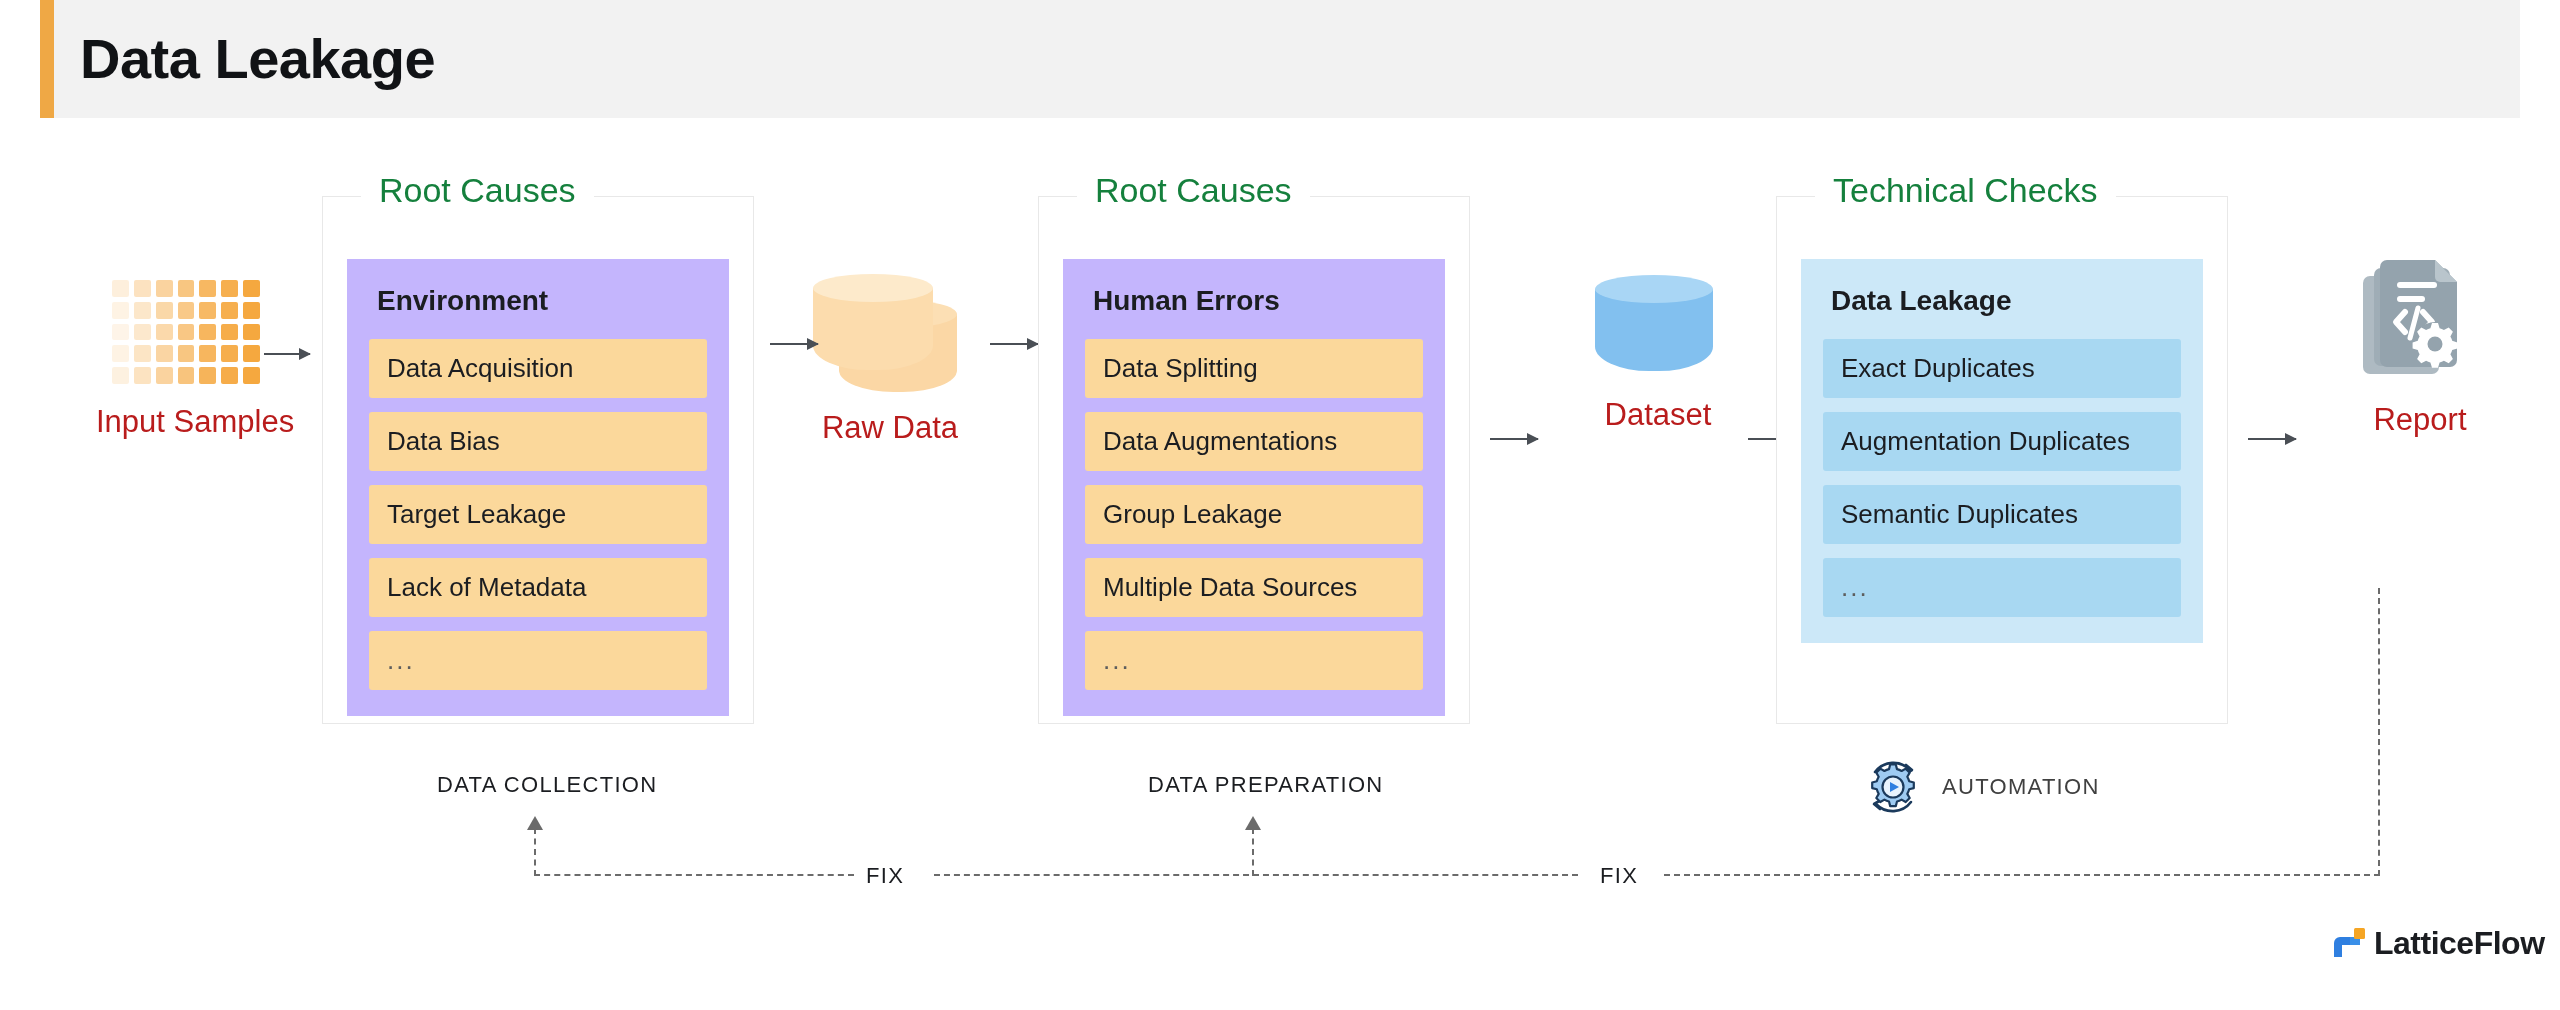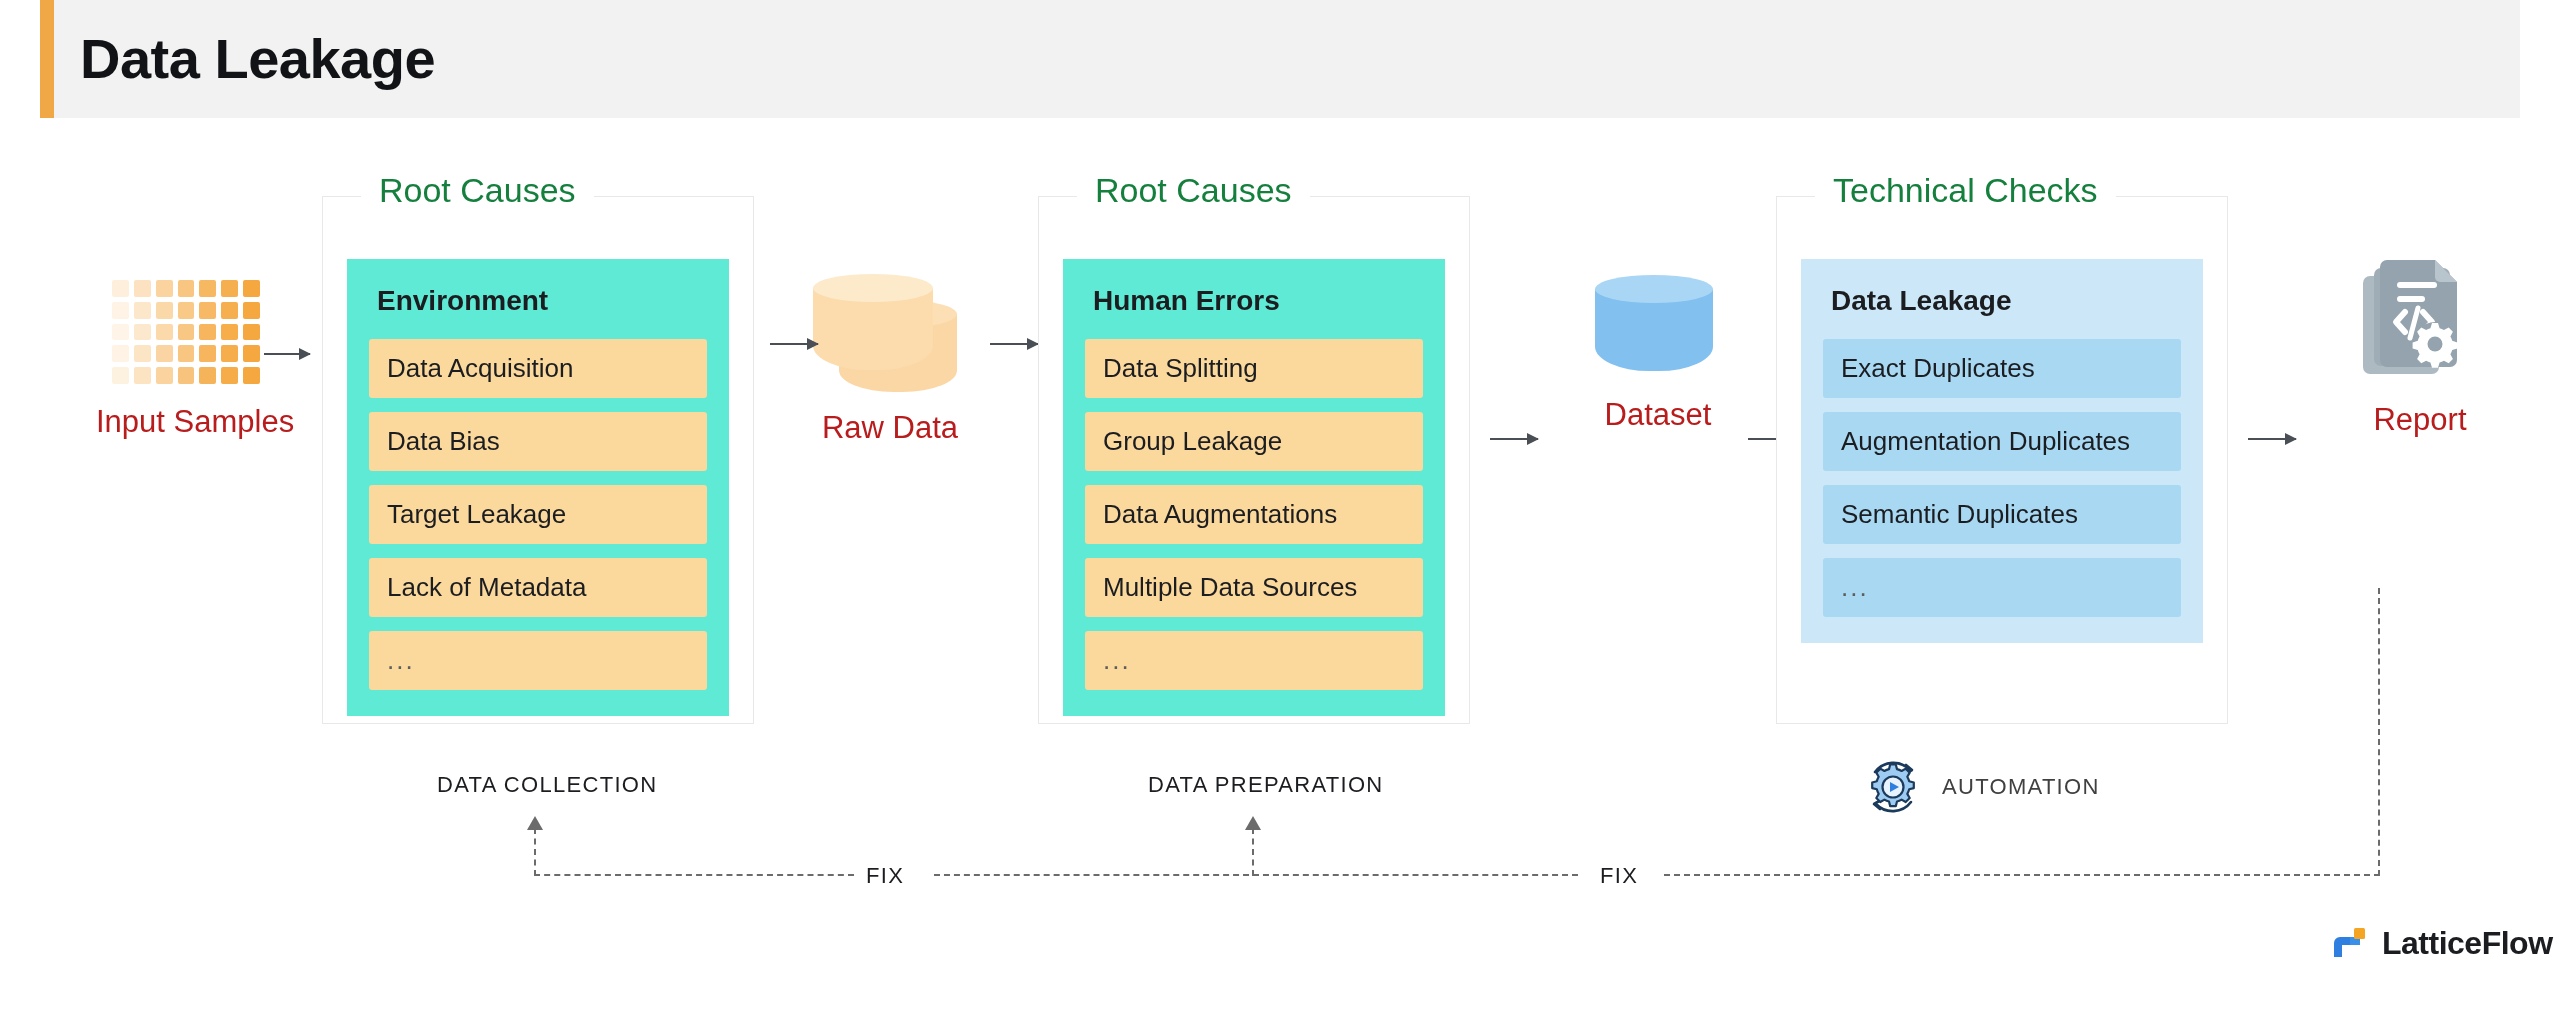--- a/index.html
+++ b/index.html
@@ -82,21 +82,21 @@
   .item {
     font-size: 26px; color: #1b1d21;
     padding: 14px 0 14px 18px;
     margin-bottom: 14px;
     border-radius: 3px;
     white-space: nowrap;
   }
   .item.ellipsis { color: #5d5d5d; letter-spacing: 2px; }
   .item:last-child { margin-bottom: 0; }
 
-  .orange .panel-inner { background: #5eead4; }
+  .orange .panel-inner { background: #c4b5fd; }
   .orange .item { background: #fbd89b; }
   .blue .panel-inner { background: #cce8f8; }
   .blue .item { background: #a8d8f2; }
 
   
   .stage-label {
     position: absolute;
     font-size: 22px; letter-spacing: 1.3px; color: #1b1d21;
     white-space: nowrap;
   }
@@ -117,21 +117,21 @@
     width: 0; height: 0;
     border-left: 8px solid transparent;
     border-right: 8px solid transparent;
     border-bottom: 14px solid #6b6b6b;
   }
 
   .automation { position: absolute; display: flex; align-items: center; gap: 18px; }
   .automation-label { font-size: 22px; letter-spacing: 1.3px; color: #404040; }
 
   
-  .logo { position: absolute; display: flex; align-items: center; gap: 10px; }
+  .logo { position: absolute; display: flex; align-items: center; gap: 2px; }
   .logo-text { font-size: 32px; font-weight: 700; color: #1b1d21; letter-spacing: -0.5px; }
 </style>
 </head>
 <body>
 
 <div id="stage">
 
   <div class="header">
     <div class="header-accent"></div>
     <div class="header-title">Data Leakage</div>
@@ -238,22 +238,22 @@
       <div class="item">Lack of Metadata</div>
       <div class="item ellipsis">...</div>
     </div>
   </div>
 
   <div class="panel orange" style="left:1038px; top:196px; width:432px; height:528px;">
     <div class="panel-title">Root Causes</div>
     <div class="panel-inner">
       <div class="group-title">Human Errors</div>
       <div class="item">Data Splitting</div>
+      <div class="item">Data Augmentations</div>
       <div class="item">Group Leakage</div>
-      <div class="item">Data Augmentations</div>
       <div class="item">Multiple Data Sources</div>
       <div class="item ellipsis">...</div>
     </div>
   </div>
 
   <div class="panel blue" style="left:1776px; top:196px; width:452px; height:528px;">
     <div class="panel-title">Technical Checks</div>
     <div class="panel-inner">
       <div class="group-title">Data Leakage</div>
       <div class="item">Exact Duplicates</div>

